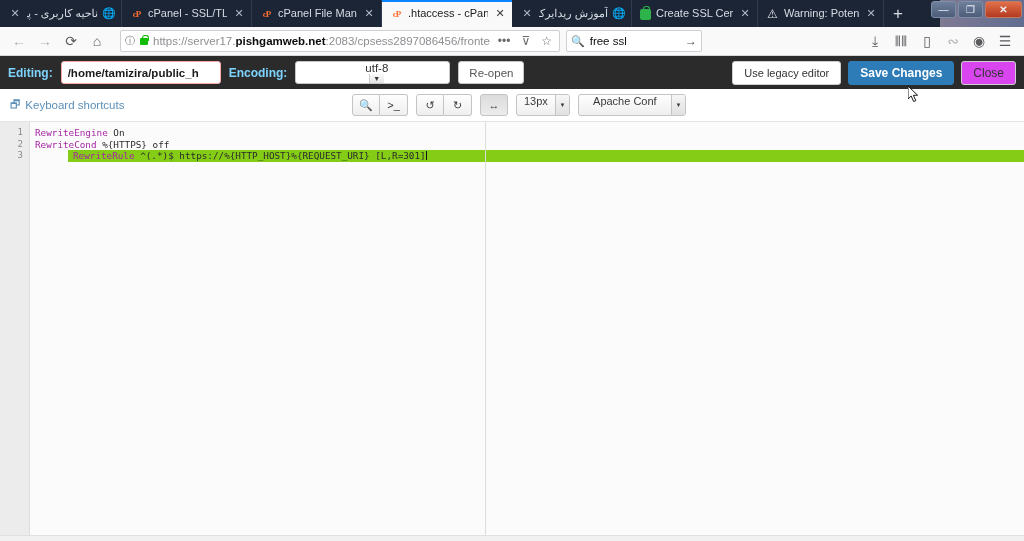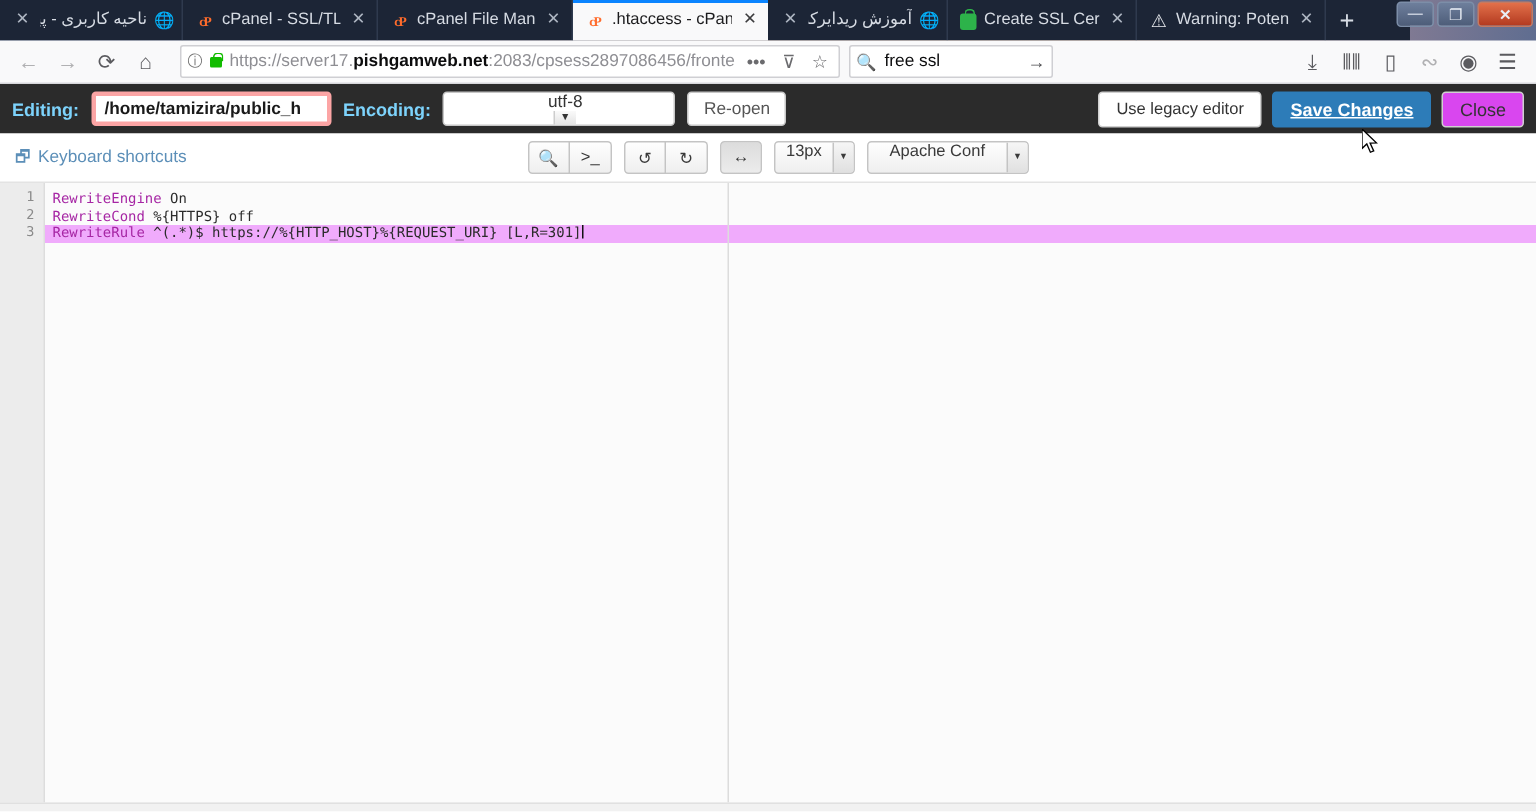--- a/index.html
+++ b/index.html
@@ -170,21 +170,21 @@
   
   .editbar {
     position: absolute; left: 0; top: 56px; width: 1024px; height: 33px;
     background: #2b2b2b;
     display: flex; align-items: center;
     padding: 0 8px;
     gap: 8px;
   }
   .editbar .lbl { color: #7dd3fc; font-size: 12px; font-weight: bold; }
   .path-field {
-    background: #ffffff; border: 3px solid #fca5a5; border-radius: 3px;
+    background: #ffffff; border: 1px solid #fca5a5; border-radius: 3px;
     height: 23px; width: 160px;
     display: flex; align-items: center;
     padding: 0 6px;
     font-size: 11.5px; color: #1a1a1a; font-weight: bold;
     overflow: hidden; white-space: nowrap;
   }
   .enc-select {
     background: #ffffff; border: 1px solid #c6c6c6; border-radius: 3px;
     height: 23px; width: 155px;
     display: flex; align-items: center; justify-content: space-between;
@@ -208,21 +208,21 @@
   .btn-legacy {
     background: #ffffff; border: 1px solid #cfcfcf; border-radius: 3px;
     height: 24px; padding: 0 11px;
     display: flex; align-items: center;
     font-size: 11px; color: #333;
   }
   .btn-save {
     background: #2d7cb8; border: 1px solid #2d7cb8; border-radius: 3px;
     height: 24px; padding: 0 11px;
     display: flex; align-items: center;
-    font-size: 12px; color: #ffffff; font-weight: bold; text-decoration: underline;
+    font-size: 12px; color: #ffffff; font-weight: bold;
   }
   .btn-close {
     background: #d946ef; border: 1px solid #cfcfcf; border-radius: 3px;
     height: 24px; padding: 0 11px;
     display: flex; align-items: center;
     font-size: 12px; color: #333;
   }
 
   
   .edtoolbar {
@@ -298,21 +298,21 @@
     background: #fbfbfb;
   }
   .code-line {
     height: 11.5px; line-height: 11.5px;
     padding-left: 5px;
     font-family: "DejaVu Sans Mono", monospace;
     font-size: 9.3px;
     white-space: pre;
     color: #2b2b2b;
   }
-  .code-line.active { background: #f0abfc; }
+  .code-line.active { background: #84cc16; margin-left: 38px; }
   .kw { color: #a626a4; }
   .caret-bar {
     display: inline-block; width: 1px; height: 9px;
     background: #111; vertical-align: -1px; margin-left: 0px;
   }
   .vdivider {
     position: absolute; left: 455px; top: 0; bottom: 0;
     width: 1px; background: #dcdcdc;
   }
 

